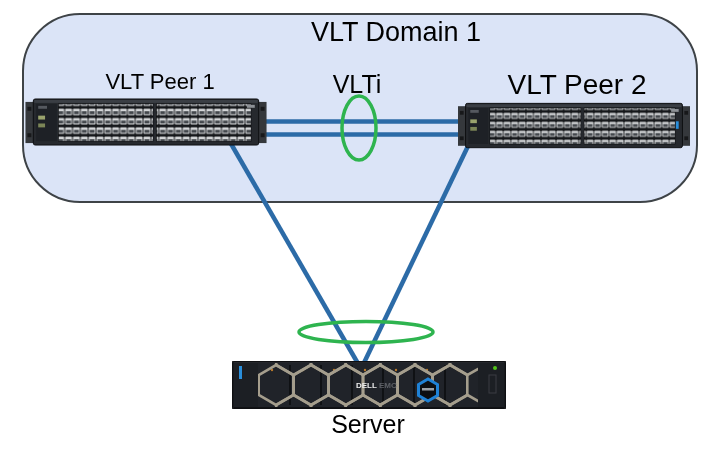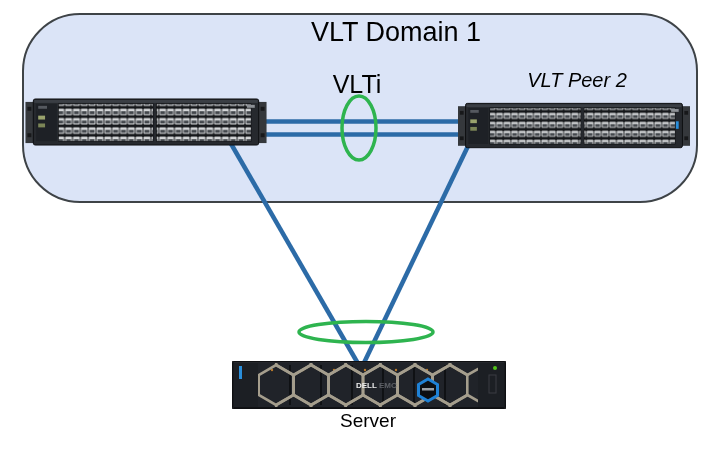--- a/index.html
+++ b/index.html
@@ -11,22 +11,22 @@
   .domain-rect {
     position:absolute; left:22px; top:13px; width:676px; height:190px;
     background:var(--domain-fill,#dbe4f7);
     border:2px solid var(--domain-border,#3e4347);
     border-radius:58px; box-sizing:border-box;
   }
   .lbl { position:absolute; transform:translateX(-50%); white-space:nowrap; color:#000; }
   .domain-title { left:362px; top:17px; font-size:27px;margin-left:34px; }
   .peer1-label  { left:160px; top:69px; font-size:22px; }
   .vlti-label   { left:357px; top:70px; font-size:25px; }
-  .peer2-label  { left:577px; top:69px; font-size:20px;font-style:italic; }
-  .server-label { left:368px; top:410px; font-size:19px;text-align:center; }
+  .peer2-label  { left:577px; top:69px; font-size:28px; }
+  .server-label { left:368px; top:410px; font-size:25px;text-align:center; }
   .connectors { position:absolute; left:0; top:0; }
   .node { position:absolute; }
   .sw-left  { left:23px;  top:98px; }
   .sw-right { left:458px; top:102px; }
   .server   { left:232px; top:361px; }
   .link  { stroke:var(--link-blue,#2c6ba7); stroke-width:4.5; fill:none; }
   .lag   { stroke:var(--lag-green,#2eb44f); stroke-width:3.5; fill:none; }
 </style>
 </head>
 <body>
@@ -152,17 +152,18 @@
       <text x="124" y="27" fill="#ececec">DELL</text>
       <text x="147" y="27" fill="#5d6066">EMC</text>
     </g>
     <g>
       <use href="#hxs" x="196" y="29" fill="#0c0e11" stroke="#1f82d6" stroke-width="3"></use>
       <rect x="190" y="27" width="12" height="2.5" fill="#9aa0a6"></rect>
     </g>
   </svg>
 
   <div class="lbl domain-title">VLT Domain 1</div>
+  <div class="lbl peer1-label">VLT Peer 1</div>
   <div class="lbl vlti-label">VLTi</div>
   <div class="lbl peer2-label">VLT Peer 2</div>
   <div class="lbl server-label">Server</div>
 
 </div>
 
 </body></html>

